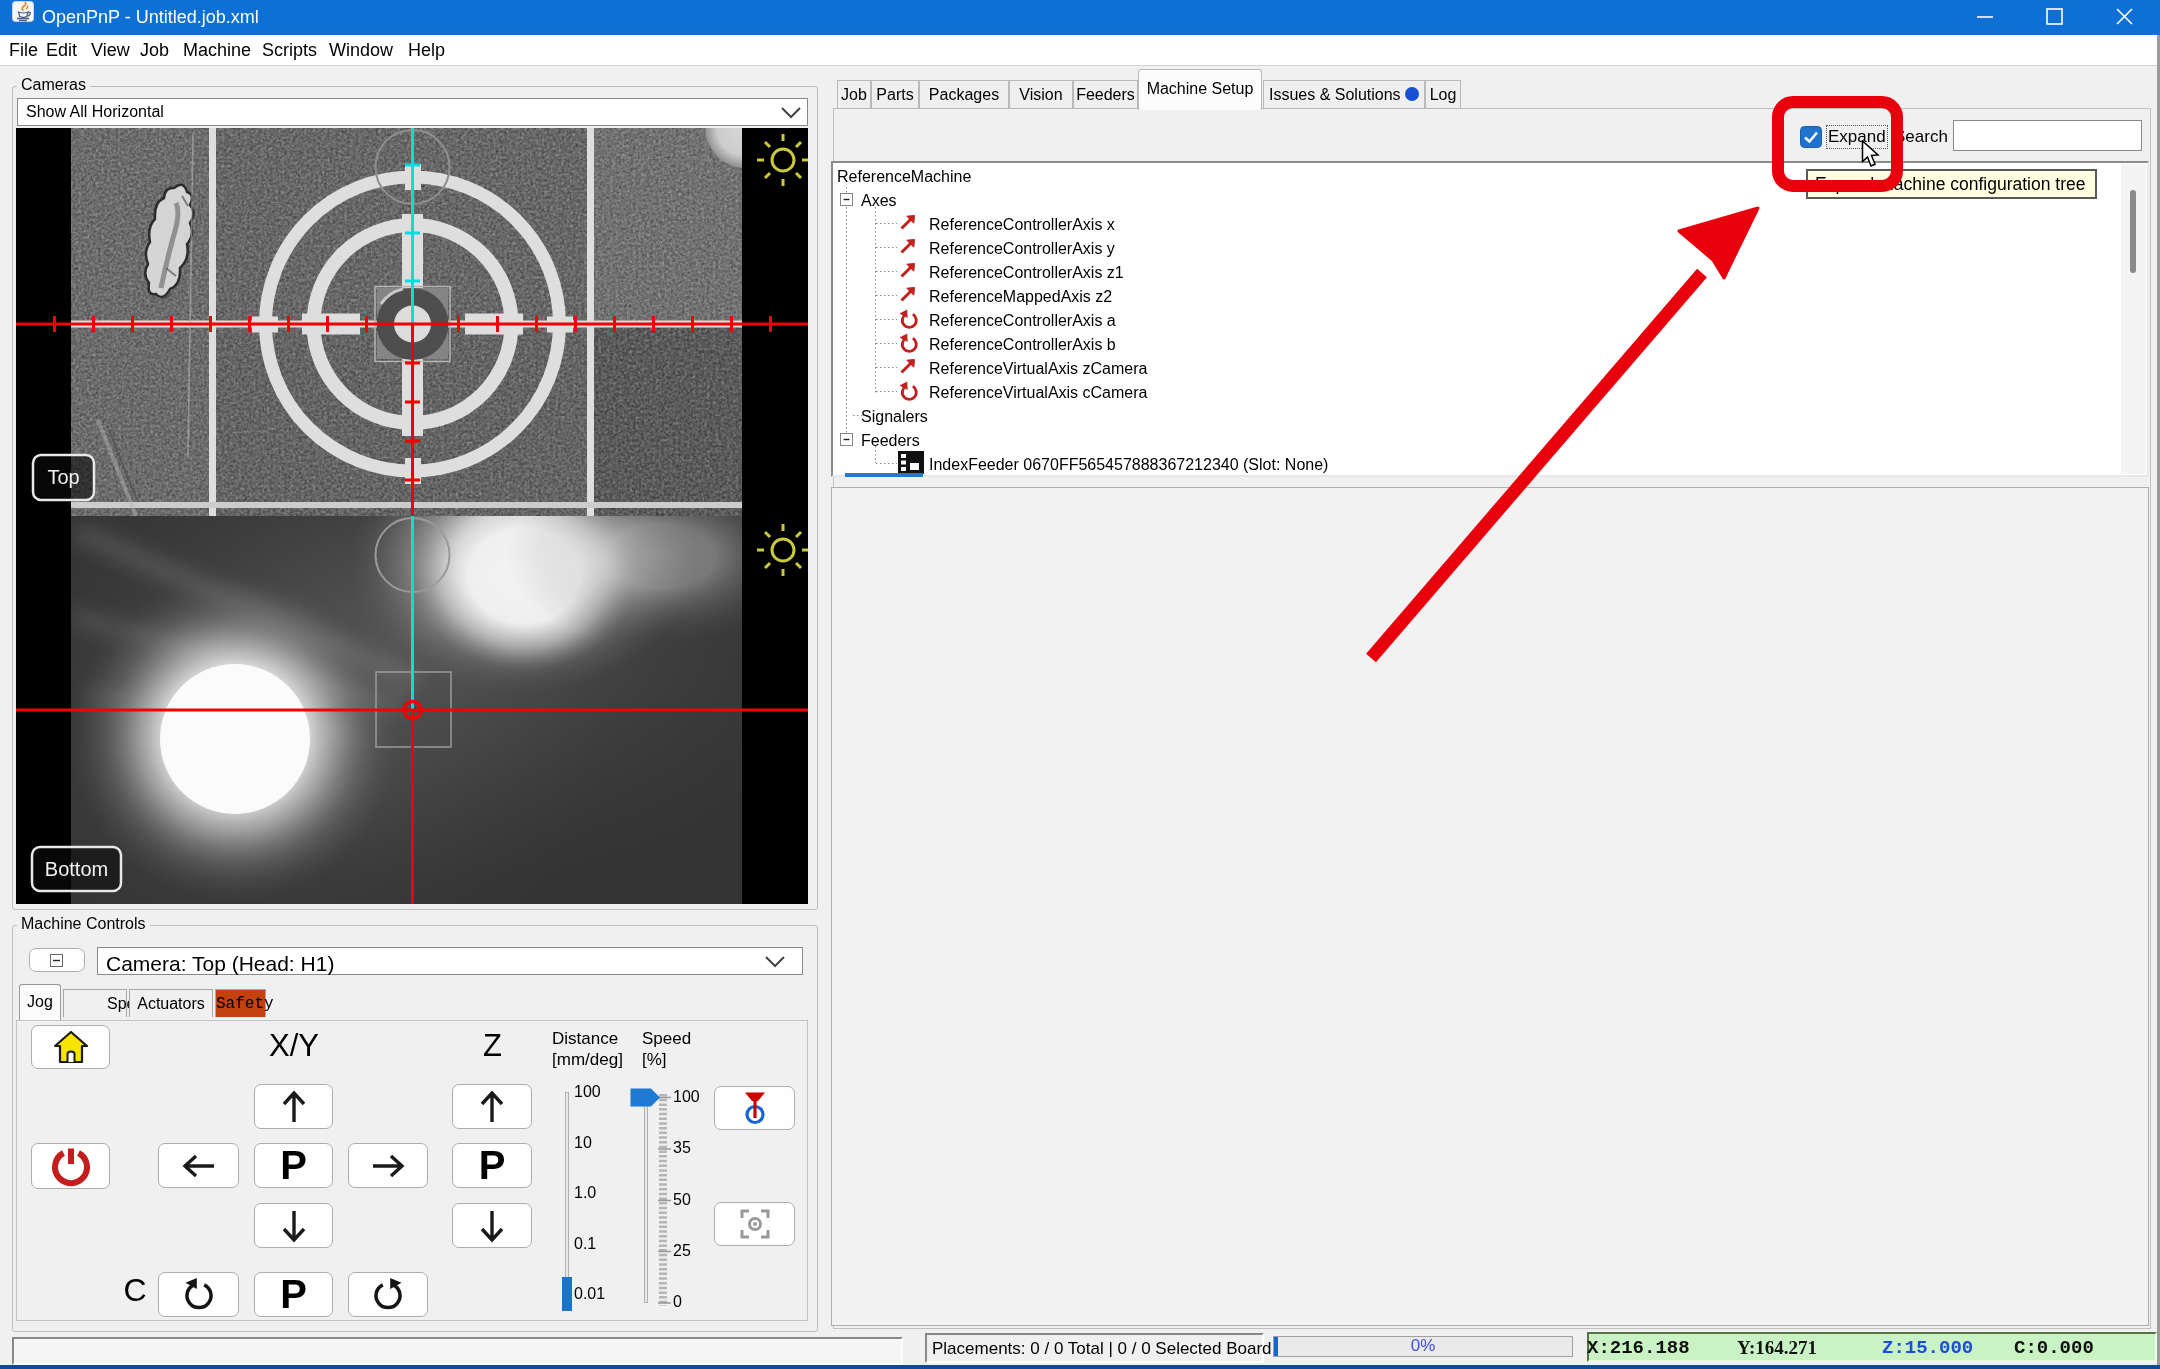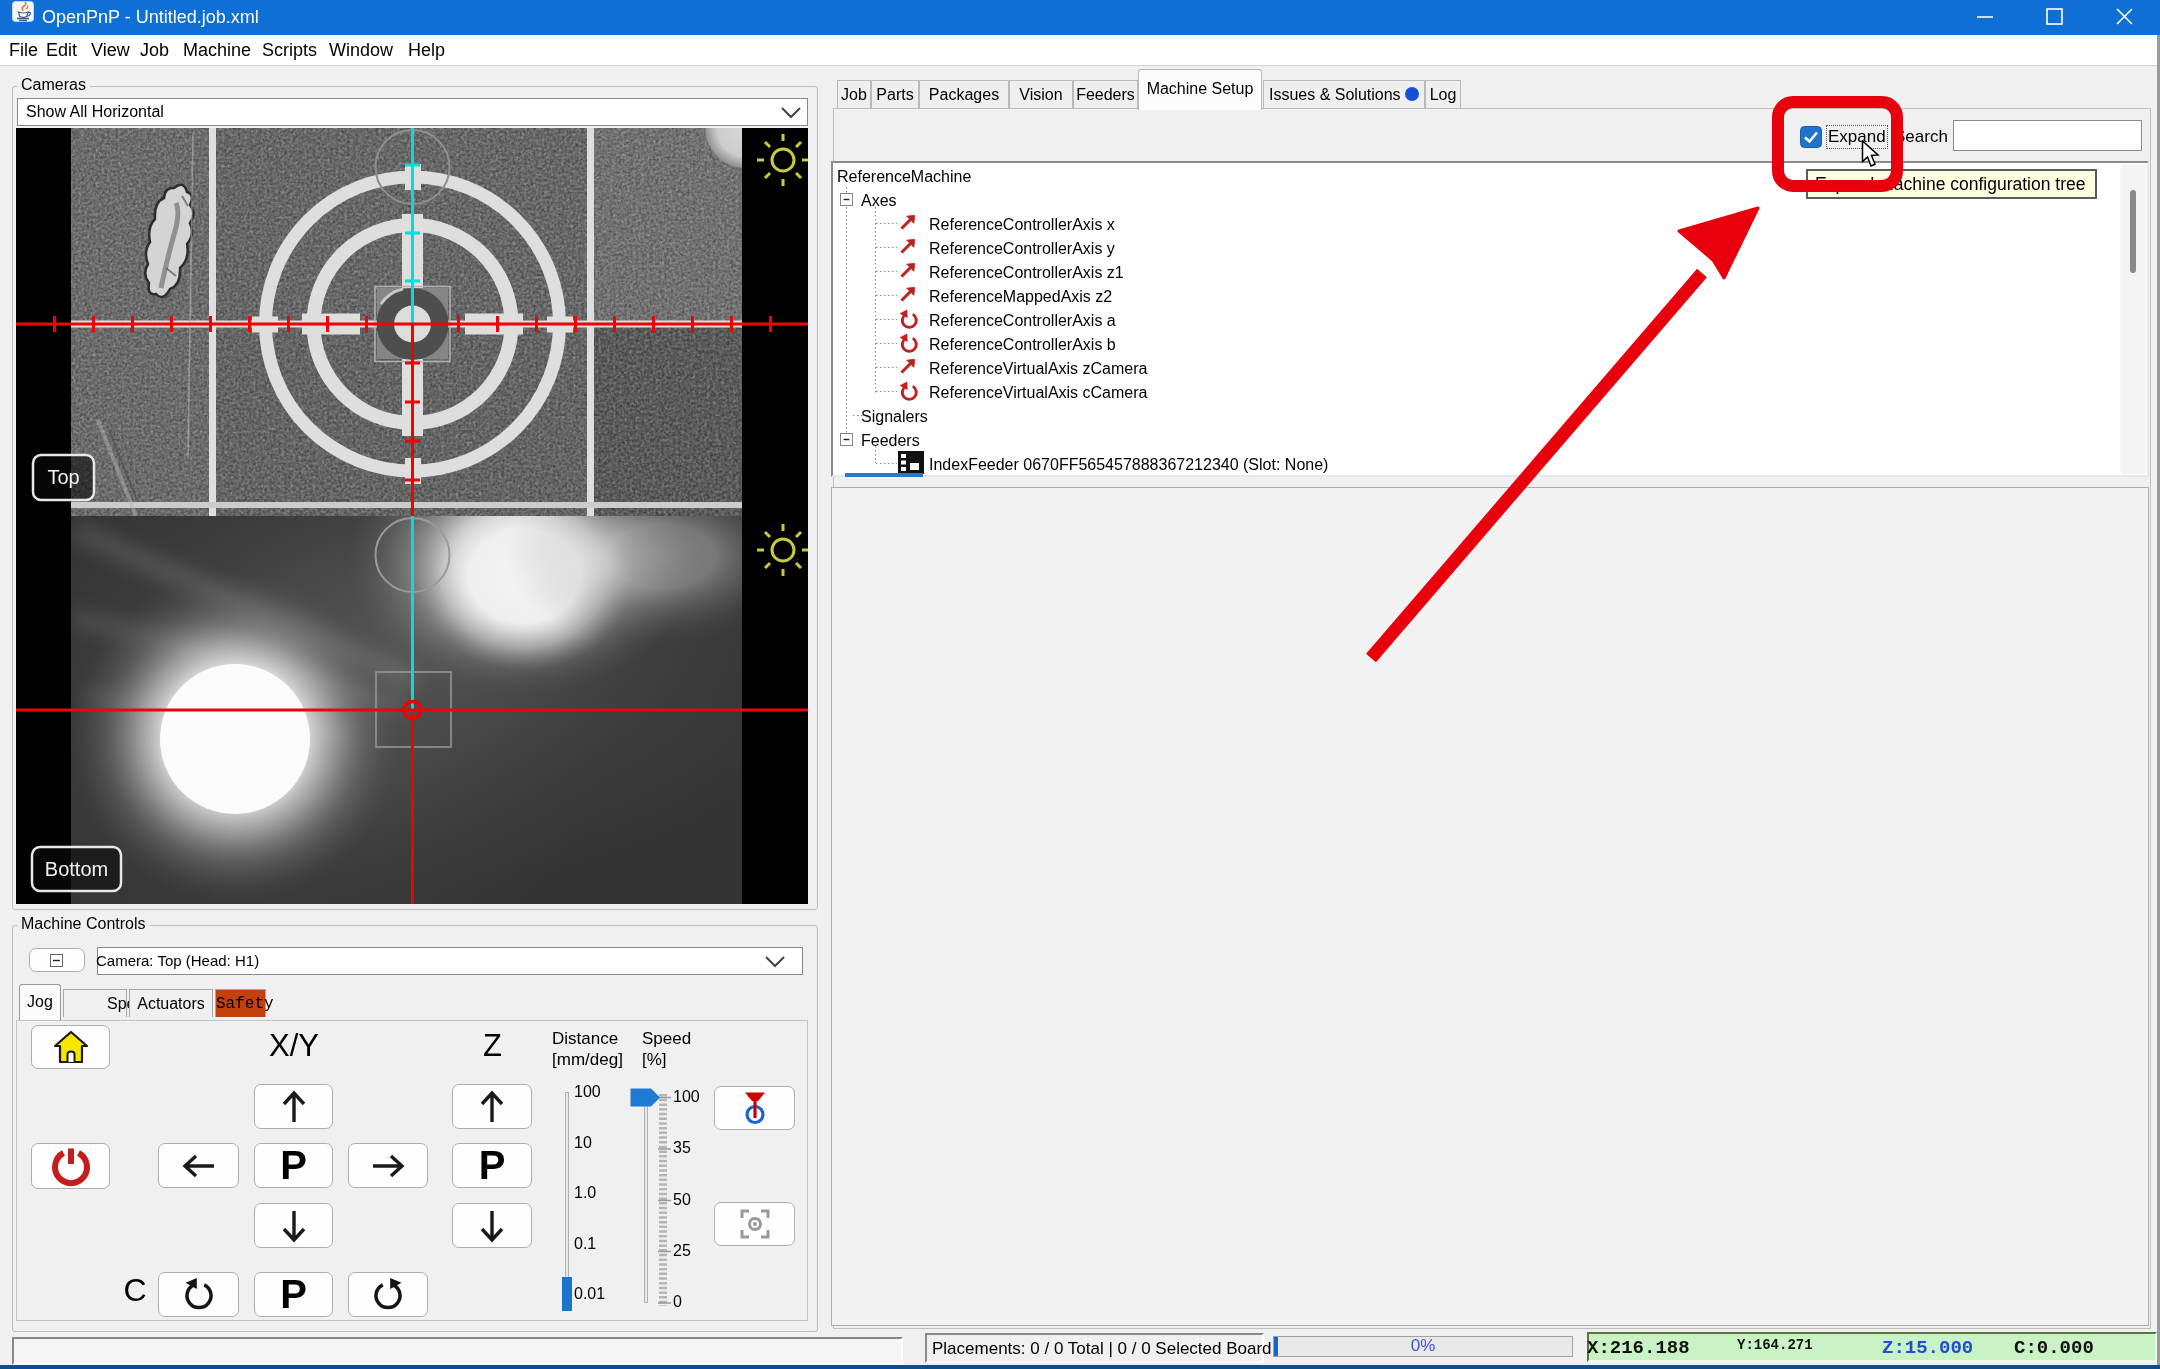--- a/index.html
+++ b/index.html
@@ -247,21 +247,21 @@
 
 <div class="abs" style="left:12px;top:925px;width:804px;height:405px;border:1px solid #bdbdbd;border-radius:3px;"></div>
 <div class="abs grouplabel" style="left:17px;top:915px;">Machine Controls</div>
 
 <div class="btn" style="left:29px;top:948px;width:56px;height:24px;border-width:1px;"></div>
 <svg class="abs" style="left:50px;top:954px" width="13" height="13" viewBox="0 0 13 13">
     <rect x="0.5" y="0.5" width="12" height="12" fill="#fff" stroke="#666"></rect>
     <line x1="3" y1="6.5" x2="10" y2="6.5" stroke="#222" stroke-width="1.4"></line>
   </svg>
 <div class="abs" style="left:97px;top:947px;width:706px;height:28px;background:#fff;border:1px solid #8a8a8a;box-sizing:border-box;"></div>
-<div class="abs" style="left:96px;top:952px;font-size:15px;">Camera: Top (Head: H1)</div>
+<div class="abs" style="left:106px;top:952px;font-size:21px;">Camera: Top (Head: H1)</div>
 <svg class="abs" style="left:764px;top:955px" width="22" height="14" viewBox="0 0 22 14">
     <path d="M2 2 L11 11 L20 2" fill="none" stroke="#444" stroke-width="2"></path>
   </svg>
 
 <div class="tab" style="left:19px;top:984px;width:42px;height:37px;background:#fbfbfb;border:1px solid #999;border-bottom:none;border-radius:3px 3px 0 0;line-height:34px;">Jog</div>
 <div class="tab" style="left:63px;top:989px;width:64px;height:28px;background:#f0f0f0;border:1px solid #a8a8a8;border-bottom:none;line-height:28px;padding-left:43px;">Special</div>
 <div class="tab" style="left:129px;top:989px;width:84px;height:28px;background:#f0f0f0;border:1px solid #a8a8a8;border-bottom:none;line-height:28px;">Actuators</div>
 <div class="tab" style="left:215px;top:989px;width:51px;height:28px;background:#c2410c;border:1px solid #a8a8a8;border-bottom:none;line-height:28px;font-family:Liberation Mono, monospace;">Safety</div>
 <div class="abs" style="left:16px;top:1020px;width:792px;height:301px;border:1px solid #c3c3c3;box-sizing:border-box;"></div>
 <div id="jogpanel">
@@ -484,18 +484,18 @@
 </svg>
 </div>
 
 <div class="abs sunken" style="left:925px;top:1333px;width:339px;height:30px;background:#f0f0f0;"></div>
 <div class="abs" style="left:932px;top:1339px;font-size:17px;">Placements: 0 / 0 Total | 0 / 0 Selected Board</div>
 <div class="abs" style="left:1273px;top:1336px;width:300px;height:21px;background:#e9e9e9;border:1px solid #a0a0a0;box-sizing:border-box;"></div>
 <div class="abs" style="left:1274px;top:1337px;width:4px;height:19px;background:#1464d2;"></div>
 <div class="abs" style="left:1273px;top:1336px;width:300px;height:21px;font-size:17px;color:#3f51d4;text-align:center;line-height:20px;">0%</div>
 <div class="abs" style="left:1587px;top:1332px;width:570px;height:30px;background:#c9f2c5;border-top:2px solid #57733f;border-left:2px solid #57733f;border-bottom:2px solid #eaffea;border-right:2px solid #eaffea;box-sizing:border-box;"></div>
 <div class="abs" style="left:1587px;top:1337px;font-size:19px;font-family:'Liberation Mono',monospace;font-weight:bold;color:#111;">X:216.188</div>
-<div class="abs" style="left:1737px;top:1337px;font-size:14px;font-family:Liberation Mono, monospace;font-weight:bold;color:#111;">Y:164.271</div>
+<div class="abs" style="left:1737px;top:1337px;font-size:19px;font-family:Liberation Serif, serif;font-weight:bold;color:#111;">Y:164.271</div>
 <div class="abs" style="left:1882px;top:1337px;font-size:19px;font-family:'Liberation Mono',monospace;font-weight:bold;color:#1d4ed8;">Z:15.000</div>
 <div class="abs" style="left:2014px;top:1337px;font-size:19px;font-family:'Liberation Mono',monospace;font-weight:bold;color:#111;">C:0.000</div>
 <div class="abs" style="left:2157px;top:35px;width:3px;height:1334px;background:#9b9b9b;"></div>
 
 <div class="abs" style="left:0;top:1365px;width:2160px;height:4px;background:#0d4f8e;"></div>
 
 </body></html>

